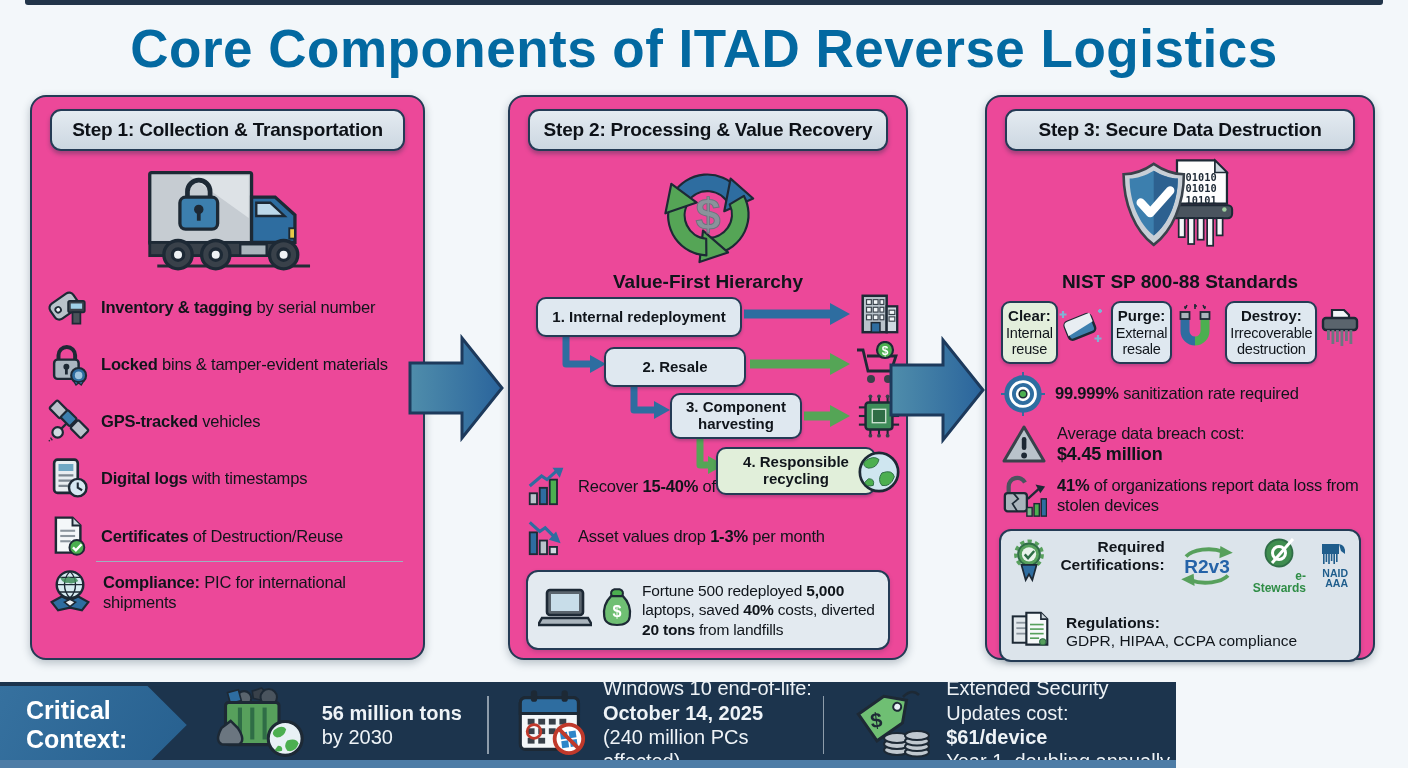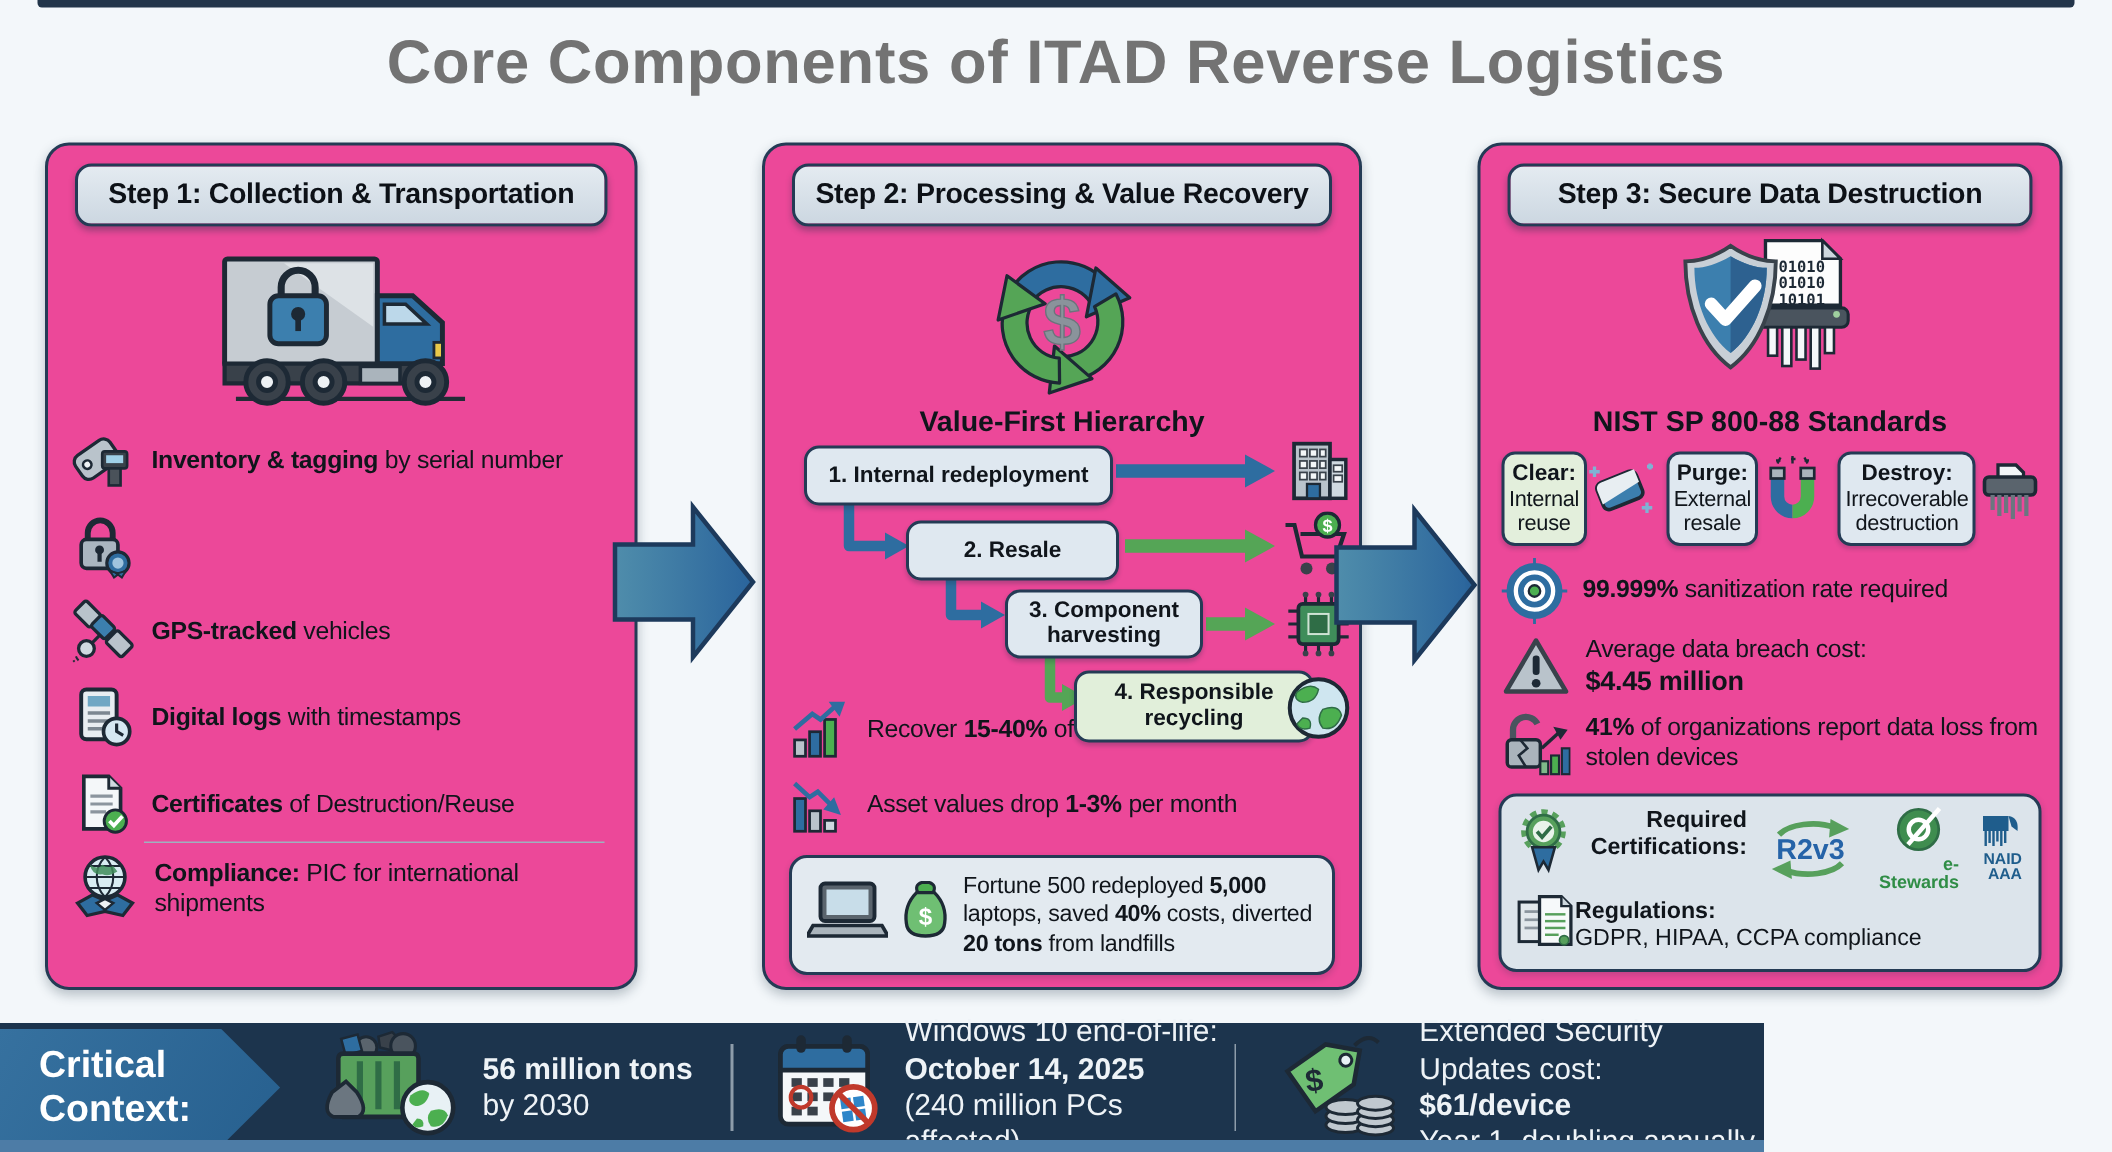--- a/index.html
+++ b/index.html
@@ -1,20 +1,20 @@
 <!DOCTYPE html>
 <html><head>
 <meta charset="utf-8">
 <style>
   html,body{margin:0;padding:0;background:#e8edf2;}
   .canvas{position:relative;width:1408px;height:768px;background:#f3f7fa;overflow:hidden;
           font-family:"Liberation Sans",sans-serif;color:#10151b;}
   .top-strip{position:absolute;left:25px;top:0;width:1358px;height:5px;background:#22354a;border-radius:0 0 3px 3px;}
   .title{position:absolute;left:0;top:18px;width:100%;text-align:center;margin:0;
-         font-size:41px;font-weight:700;color:#737373;letter-spacing:.5px;}
+         font-size:53px;font-weight:700;color:#0369a1;letter-spacing:.5px;}
   .b{font-weight:700;}
 
   
   .panel{position:absolute;top:95px;height:565px;background:#ec4899;border:2.5px solid #243b55;
          border-radius:16px;box-shadow:0 3px 8px rgba(25,45,65,.28);box-sizing:border-box;
          display:flex;flex-direction:column;padding:10px 10px 8px;}
   .p1{left:30px;width:395px;}
   .p2{left:508px;width:400px;}
   .p3{left:985px;width:390px;}
   .phead{margin:2px 8px 0;background:linear-gradient(#e4ebf1,#ccd7e1);border:2px solid #243b55;
@@ -57,21 +57,21 @@
   .stat3{display:flex;align-items:center;gap:10px;margin:7px 4px 0;}
   .stat3 .btext{font-size:16.5px;line-height:1.2;}
   .cert-box{margin:10px 2px 0;background:#dce4eb;border:2.5px solid #243b55;border-radius:12px;
             padding:7px 9px;box-shadow:0 2px 4px rgba(25,45,65,.2);}
   .cert-row{display:flex;align-items:flex-start;gap:8px;text-align:right;}
   .cert-label{font-size:15.5px;font-weight:700;line-height:1.15;width:112px;}
   .logos{display:flex;align-items:center;gap:12px;flex:1;justify-content:space-between;padding-right:2px;}
   .logo{display:flex;flex-direction:column;align-items:center;line-height:1;}
   .logo-esw{font-size:12px;font-weight:700;color:#2f8d46;margin-top:1px;}
   .logo-naid{font-size:10.5px;font-weight:700;color:#1f5d8c;margin-top:2px;}
-  .reg-row{display:flex;align-items:center;gap:0;margin-top:2px;}
+  .reg-row{display:flex;align-items:center;gap:16px;margin-top:17px;}
   .reg-label{font-size:15.5px;font-weight:700;}
   .reg-desc{font-size:15.5px;}
 
   
   .flow-arrow{position:absolute;top:330px;width:97px;height:116px;}
   .fa1{left:408px;} .fa2{left:889px;top:332px;}
 
   
   .footer{position:absolute;left:0;top:682px;width:1176px;height:86px;background:#1c344d;display:flex;align-items:center;}
   .footer:after{content:"";position:absolute;left:0;bottom:0;width:100%;height:8px;background:#4d7ca6;}
@@ -140,20 +140,21 @@
             <path d="M12,20 v-6 a9.5,9.5 0 0 1 19,0 v6" fill="none" stroke="#1d2935" stroke-width="4.5"></path>
             <rect x="7" y="19" width="28" height="22" rx="4" fill="#aab6c0" stroke="#1d2935" stroke-width="2.8"></rect>
             <circle cx="21" cy="27" r="3.4" fill="#1d2935"></circle>
               <rect x="19.4" y="29" width="3.2" height="7" fill="#1d2935"></rect>
             <circle cx="35" cy="37" r="8.5" fill="#2e6da0" stroke="#1d2935" stroke-width="2.4"></circle>
             <circle cx="35" cy="37" r="4.3" fill="#9fc4de"></circle>
             <polygon points="29,43 32,48 36,45" fill="#2e6da0" stroke="#1d2935" stroke-width="1.5"></polygon>
             <polygon points="41,43 38,48 34,45" fill="#2e6da0" stroke="#1d2935" stroke-width="1.5"></polygon>
           </svg>
         </span>
+        <span class="btext"><span class="b">Locked</span><span> bins &amp; tamper-evident materials</span></span>
       </li>
       <li class="bullet">
         <span class="bicon">
           <svg width="42" height="44" viewBox="0 0 48 48">
             <g stroke="#1d2935" stroke-width="2.5">
               <rect x="4" y="4" width="17" height="13" rx="2" fill="#b9c3cb" transform="rotate(45 12 10)"></rect>
               <rect x="27" y="27" width="17" height="13" rx="2" fill="#b9c3cb" transform="rotate(45 36 34)"></rect>
               <rect x="16" y="15" width="15" height="12" rx="2" fill="#3c7fae" transform="rotate(45 24 21)"></rect>
               <circle cx="11" cy="37" r="6" fill="#cfd9e0"></circle>
               <line x1="15" y1="33" x2="21" y2="27"></line>

